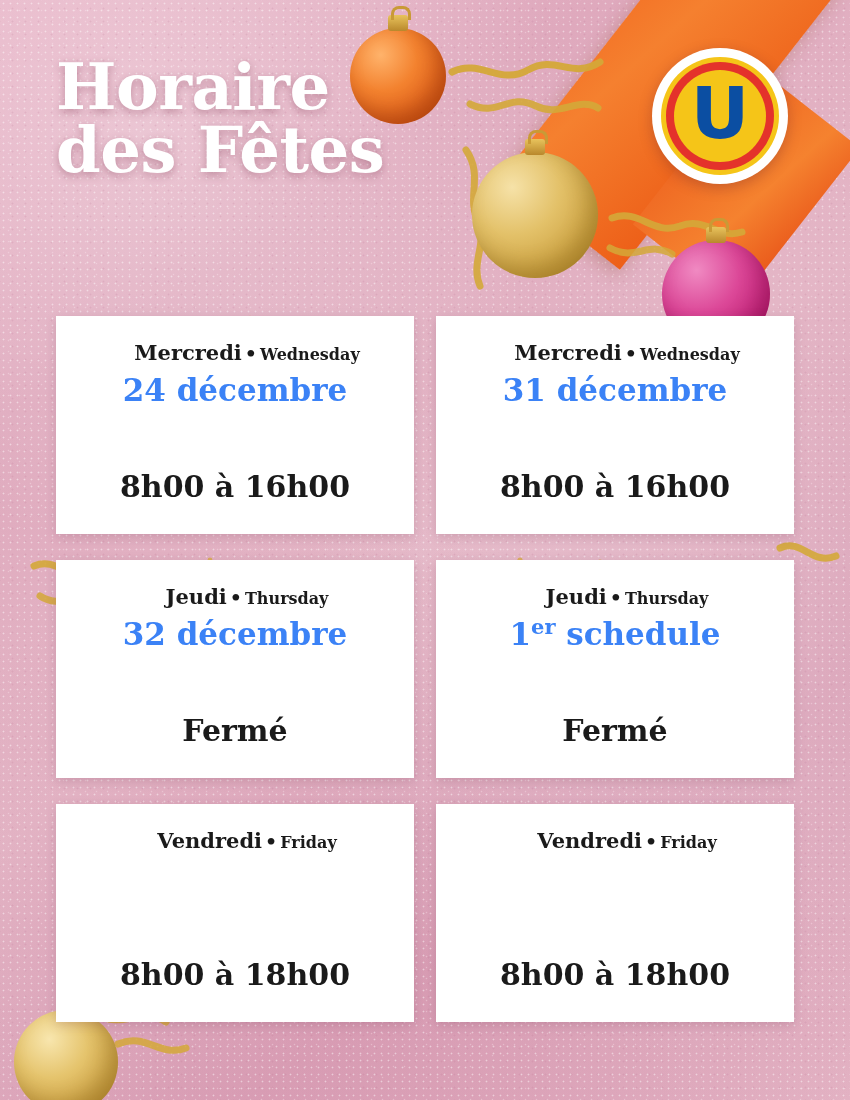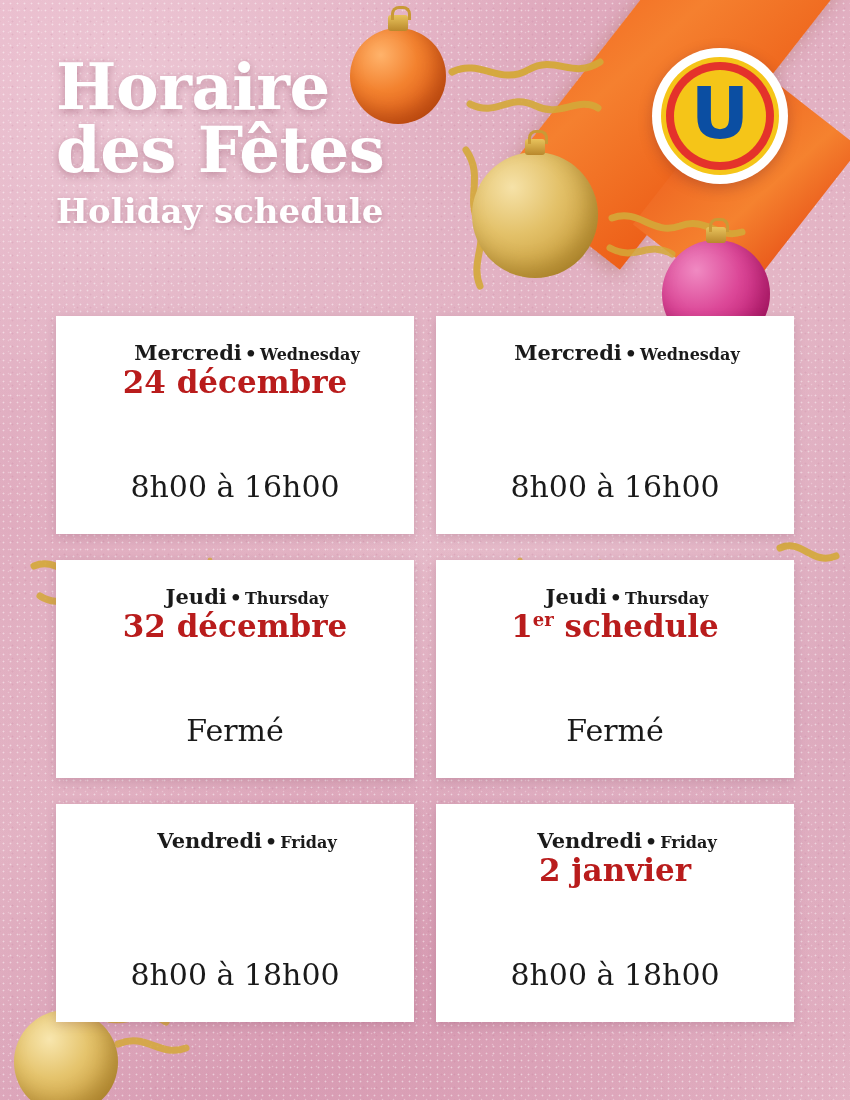--- a/index.html
+++ b/index.html
@@ -228,37 +228,37 @@
   .card-day .en {
     font-size: 16px;
     font-weight: bold;
   }
   .card-day .dot {
     font-size: 19px;
     padding: 0 3px;
   }
   .card-date {
     font-family: "DejaVu Serif", serif;
-    color: #b91c1c;
+    color: #3b82f6;
     font-size: 31px;
     font-weight: bold;
     line-height: 1.15;
-    margin-top: 2px;
+    margin-top: 10px;
     white-space: nowrap;
   }
   .card-date sup {
-    font-size: 18px;
+    font-size: 21px;
     vertical-align: super;
     line-height: 0;
   }
   .card-hours {
     font-family: "DejaVu Serif", serif;
     color: #1a1a1a;
     font-size: 30px;
-    font-weight: normal;
+    font-weight: bold;
     margin-top: auto;
     margin-bottom: 8px;
     white-space: nowrap;
   }
 </style>
 </head>
 <body>
 
 <div class="poster">
 
@@ -324,37 +324,37 @@
         </div>
       </div>
     </div>
   </div>
 
   <div class="header">
     <div class="title-fr">
       <div>Horaire</div>
       <div>des Fêtes</div>
     </div>
-    <div class="title-en">Holiday schedule</div>
   </div>
 
   <div class="grid">
 
     <div class="card">
       <div class="card-day">
         <span>Mercredi</span><span class="dot">•</span><span class="en">Wednesday</span>
       </div>
       <div class="card-date">24 décembre</div>
       <div class="card-hours">8h00 à 16h00</div>
     </div>
 
     <div class="card">
       <div class="card-day">
         <span>Mercredi</span><span class="dot">•</span><span class="en">Wednesday</span>
       </div>
+      <div class="card-date">31 décembre</div>
       <div class="card-hours">8h00 à 16h00</div>
     </div>
 
     <div class="card">
       <div class="card-day">
         <span>Jeudi</span><span class="dot">•</span><span class="en">Thursday</span>
       </div>
       <div class="card-date">32 décembre</div>
       <div class="card-hours">Fermé</div>
     </div>
@@ -371,18 +371,17 @@
       <div class="card-day">
         <span>Vendredi</span><span class="dot">•</span><span class="en">Friday</span>
       </div>
       <div class="card-hours">8h00 à 18h00</div>
     </div>
 
     <div class="card">
       <div class="card-day">
         <span>Vendredi</span><span class="dot">•</span><span class="en">Friday</span>
       </div>
-      <div class="card-date">2 janvier</div>
       <div class="card-hours">8h00 à 18h00</div>
     </div>
 
   </div>
 </div>
 
 </body></html>

